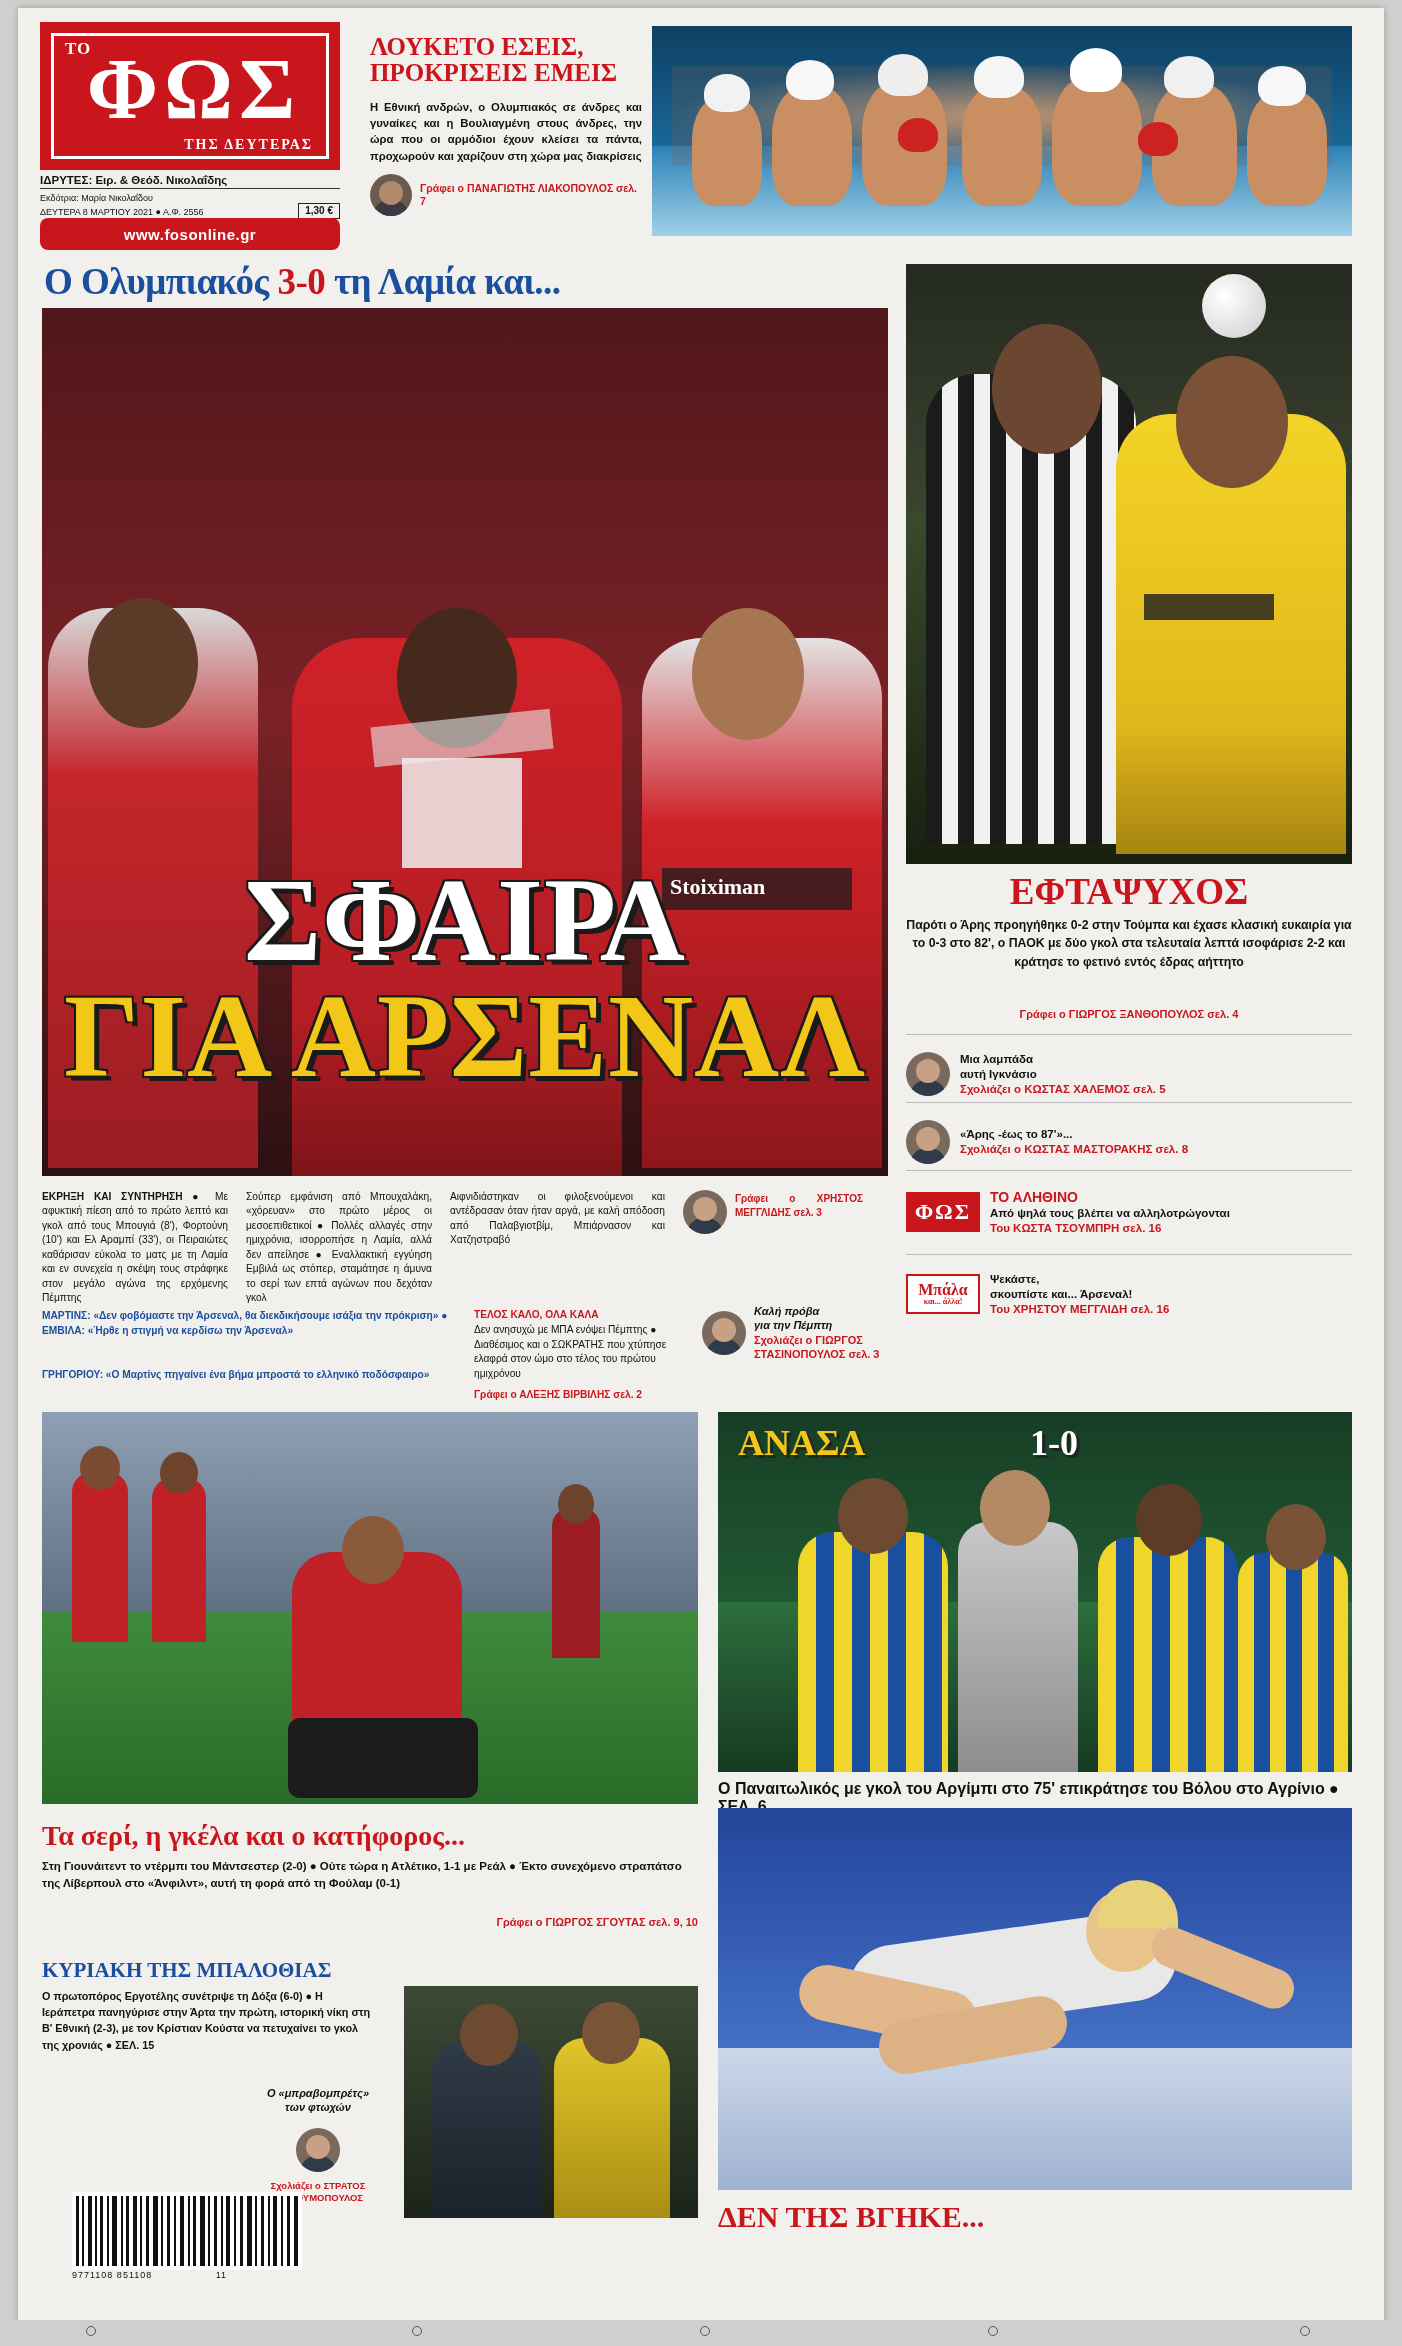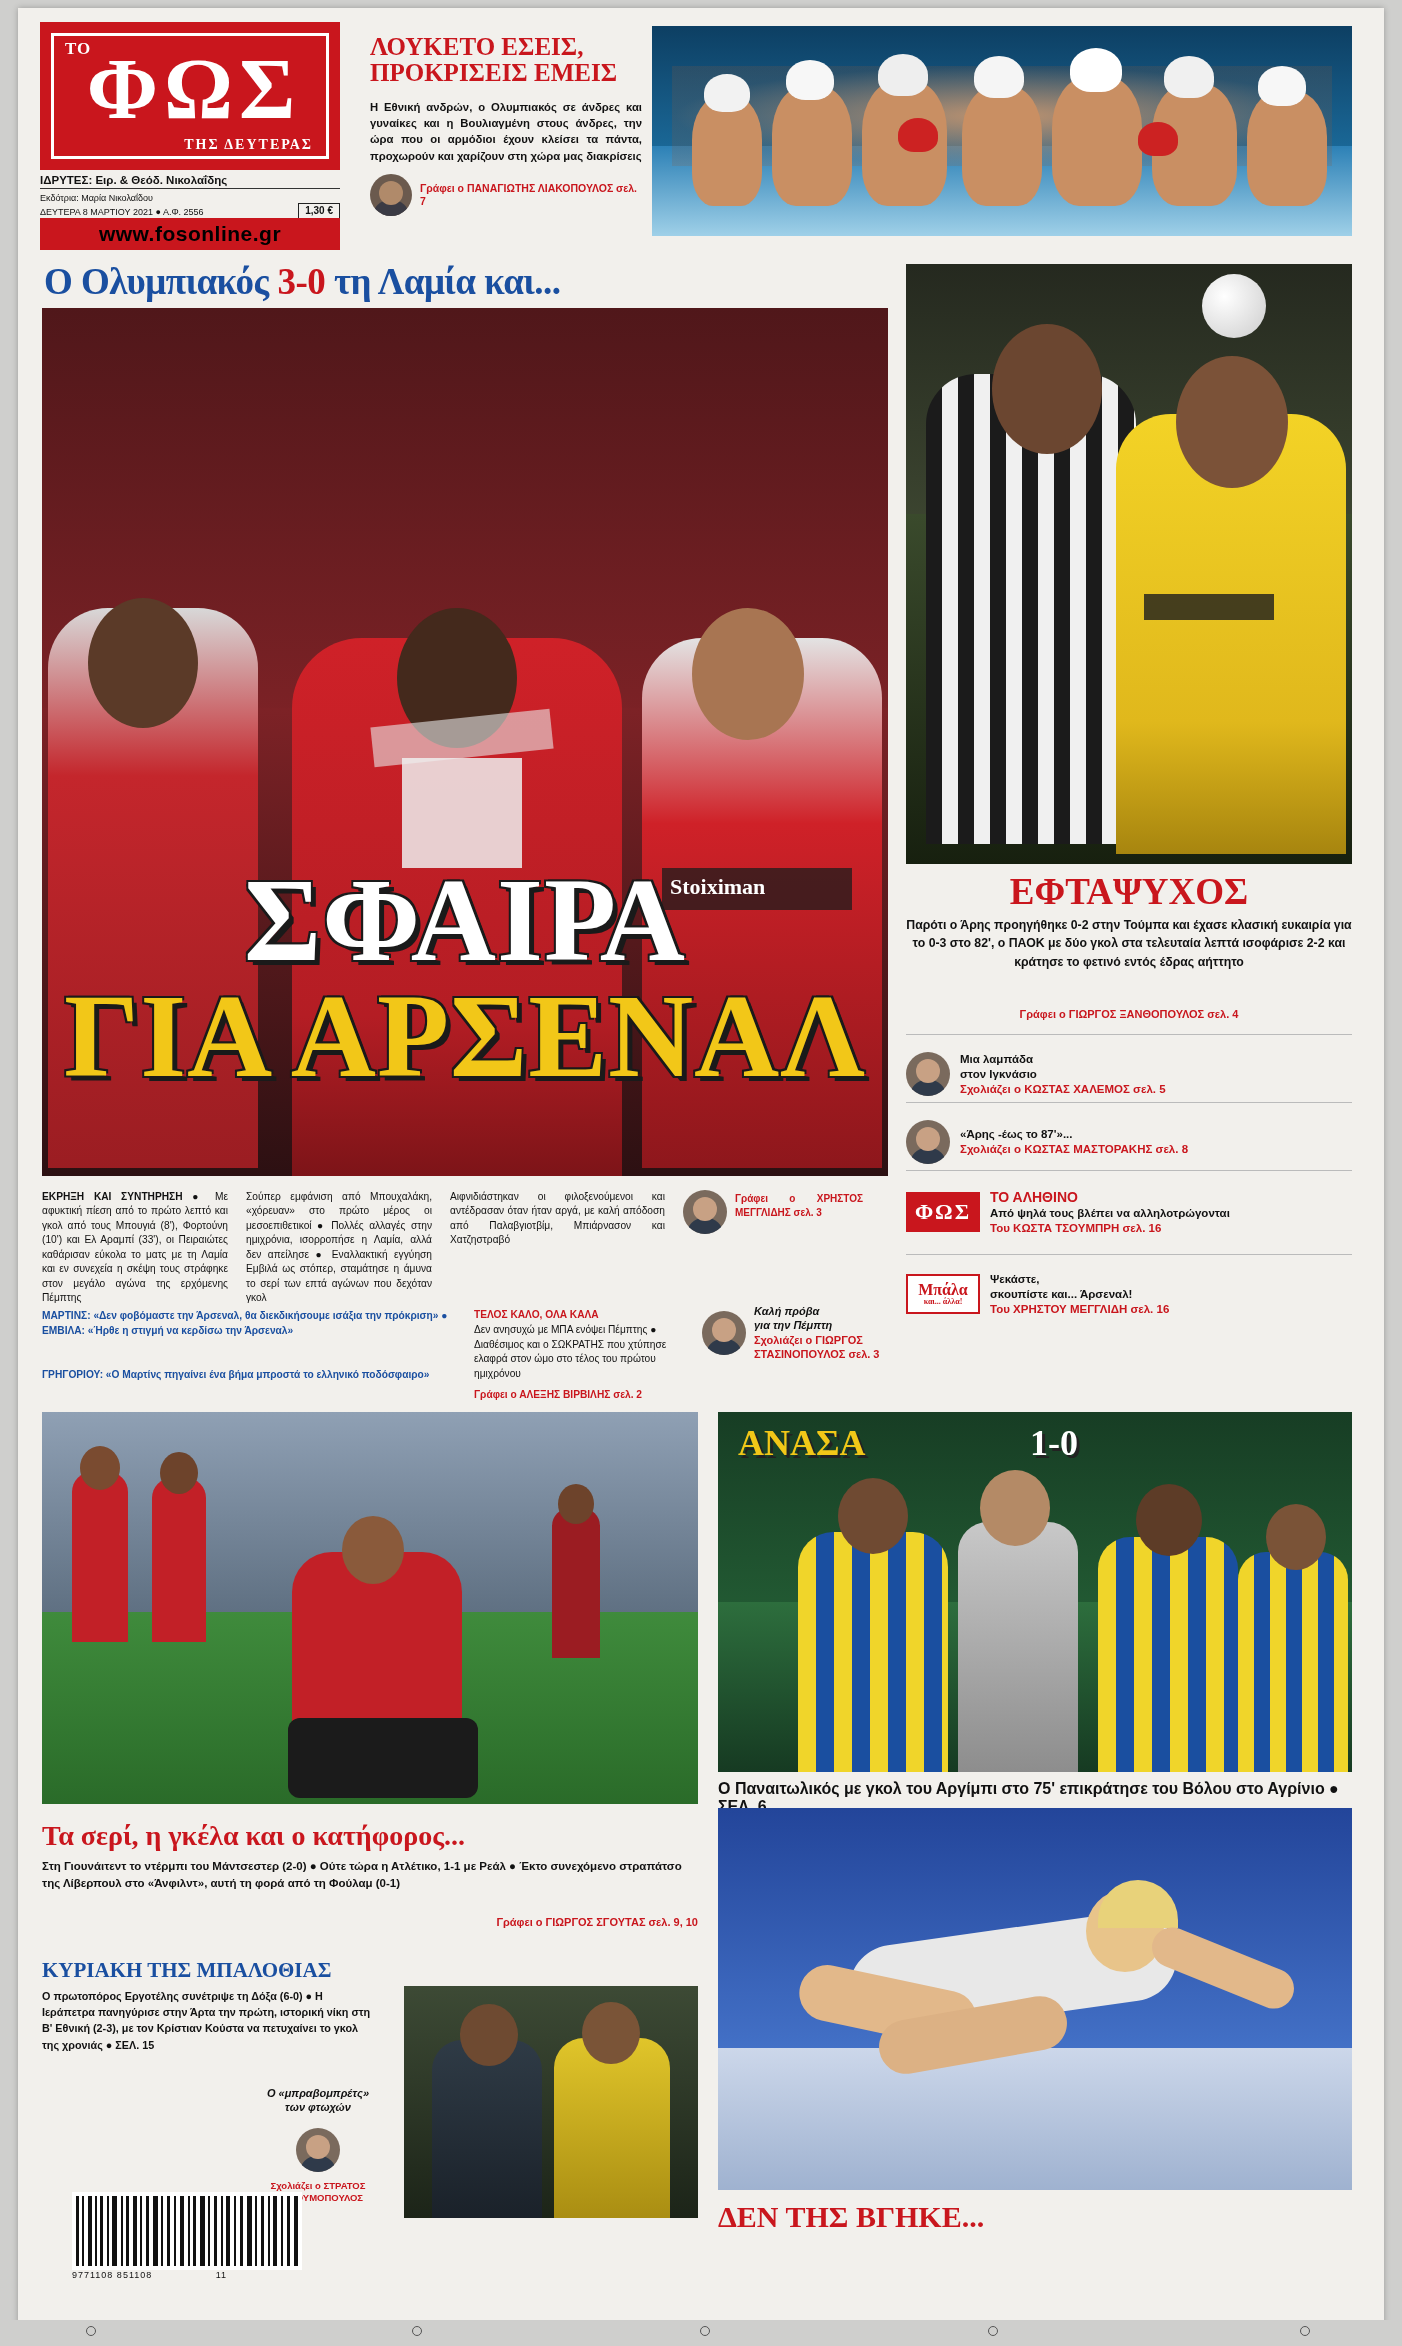--- a/index.html
+++ b/index.html
@@ -57,22 +57,22 @@
     position:absolute; left:0; top:170px; width:300px;
     font-size:9px; color:#111; display:flex; justify-content:space-between;
   }
   .issue-row .left { line-height:1.5; }
   .price-box {
     border:1px solid #222; padding:1px 6px; font-size:10px; font-weight:bold;
     height:16px; align-self:flex-end;
   }
   .url-bar {
     position:absolute; left:0; top:196px; width:300px; height:32px;
-    background:#c9161d; color:#000000; font-size:21px; font-weight:bold;
-    display:flex; align-items:center; justify-content:center; letter-spacing:.5px;
+    background:#c9161d; color:#ffffff; font-size:15px; font-weight:bold;
+    display:flex; align-items:center; justify-content:center; letter-spacing:.5px;border-radius:8px;
   }
 
   
   .top-teaser {
     position:absolute; left:352px; top:26px; width:272px;
   }
   .top-teaser h2 {
     margin:0; color:#c9161d; font-size:25px; line-height:1.05;
     font-weight:bold; font-family:"Liberation Serif", serif;
   }
@@ -414,21 +414,21 @@
   </div>
 
   <div class="eft-title">ΕΦΤΑΨΥΧΟΣ</div>
   <div class="eft-text">Παρότι ο Άρης προηγήθηκε 0-2 στην Τούμπα και έχασε κλασική ευκαιρία για το 0-3 στο 82', ο ΠΑΟΚ με δύο γκολ στα τελευταία λεπτά ισοφάρισε 2-2 και κράτησε το φετινό εντός έδρας αήττητο</div>
   <div class="eft-by">Γράφει ο ΓΙΩΡΓΟΣ ΞΑΝΘΟΠΟΥΛΟΣ σελ. 4</div>
 
   <div class="mini" style="top:1026px;">
     <div class="mini-avatar"></div>
     <div class="txt">
       <div>Μια λαμπάδα</div>
-      <div>στον Ιγκνάσιο</div>
+      <div>αυτή Ιγκνάσιο</div>
       <div class="red">Σχολιάζει ο ΚΩΣΤΑΣ ΧΑΛΕΜΟΣ σελ. 5</div>
     </div>
   </div>
 
   <div class="mini" style="top:1094px;">
     <div class="mini-avatar"></div>
     <div class="txt">
       <div>«Άρης -έως το 87'»...</div>
       <div class="red">Σχολιάζει ο ΚΩΣΤΑΣ ΜΑΣΤΟΡΑΚΗΣ σελ. 8</div>
     </div>

